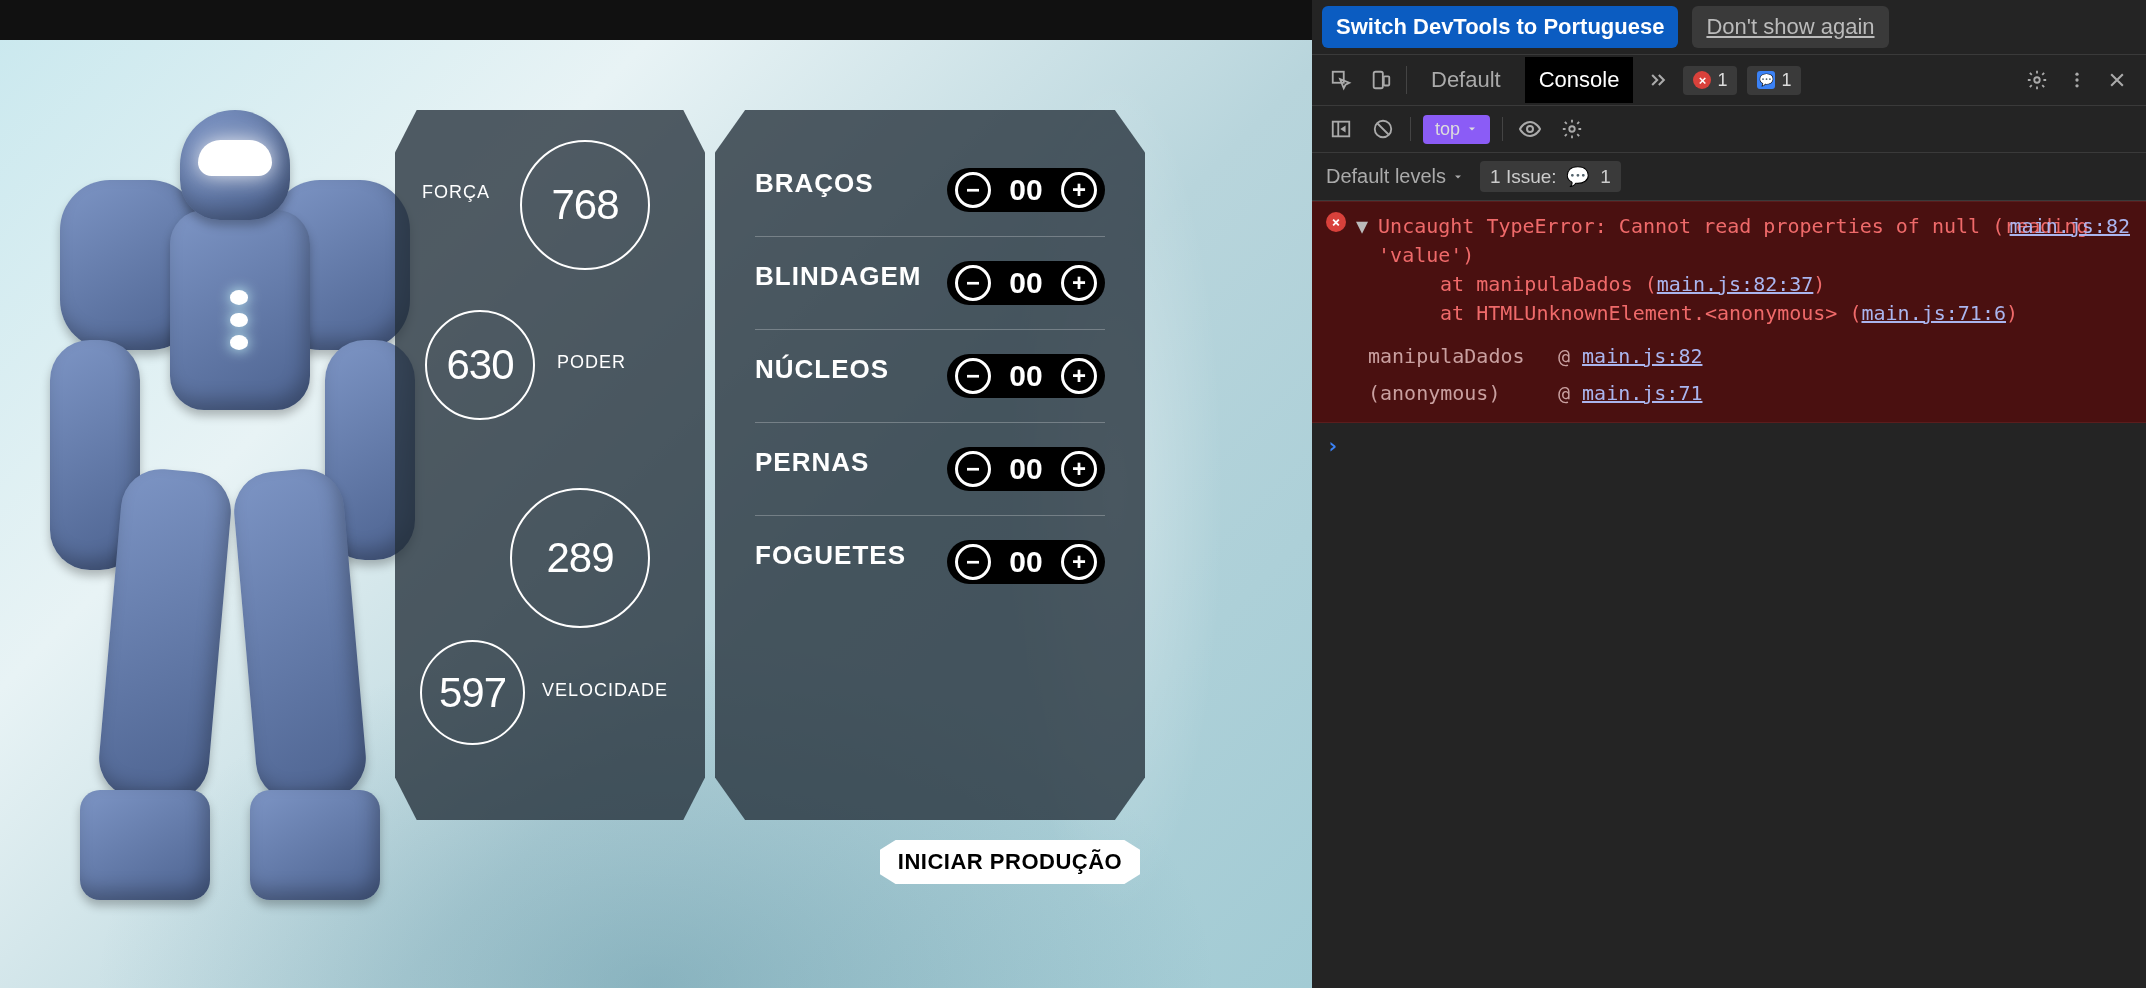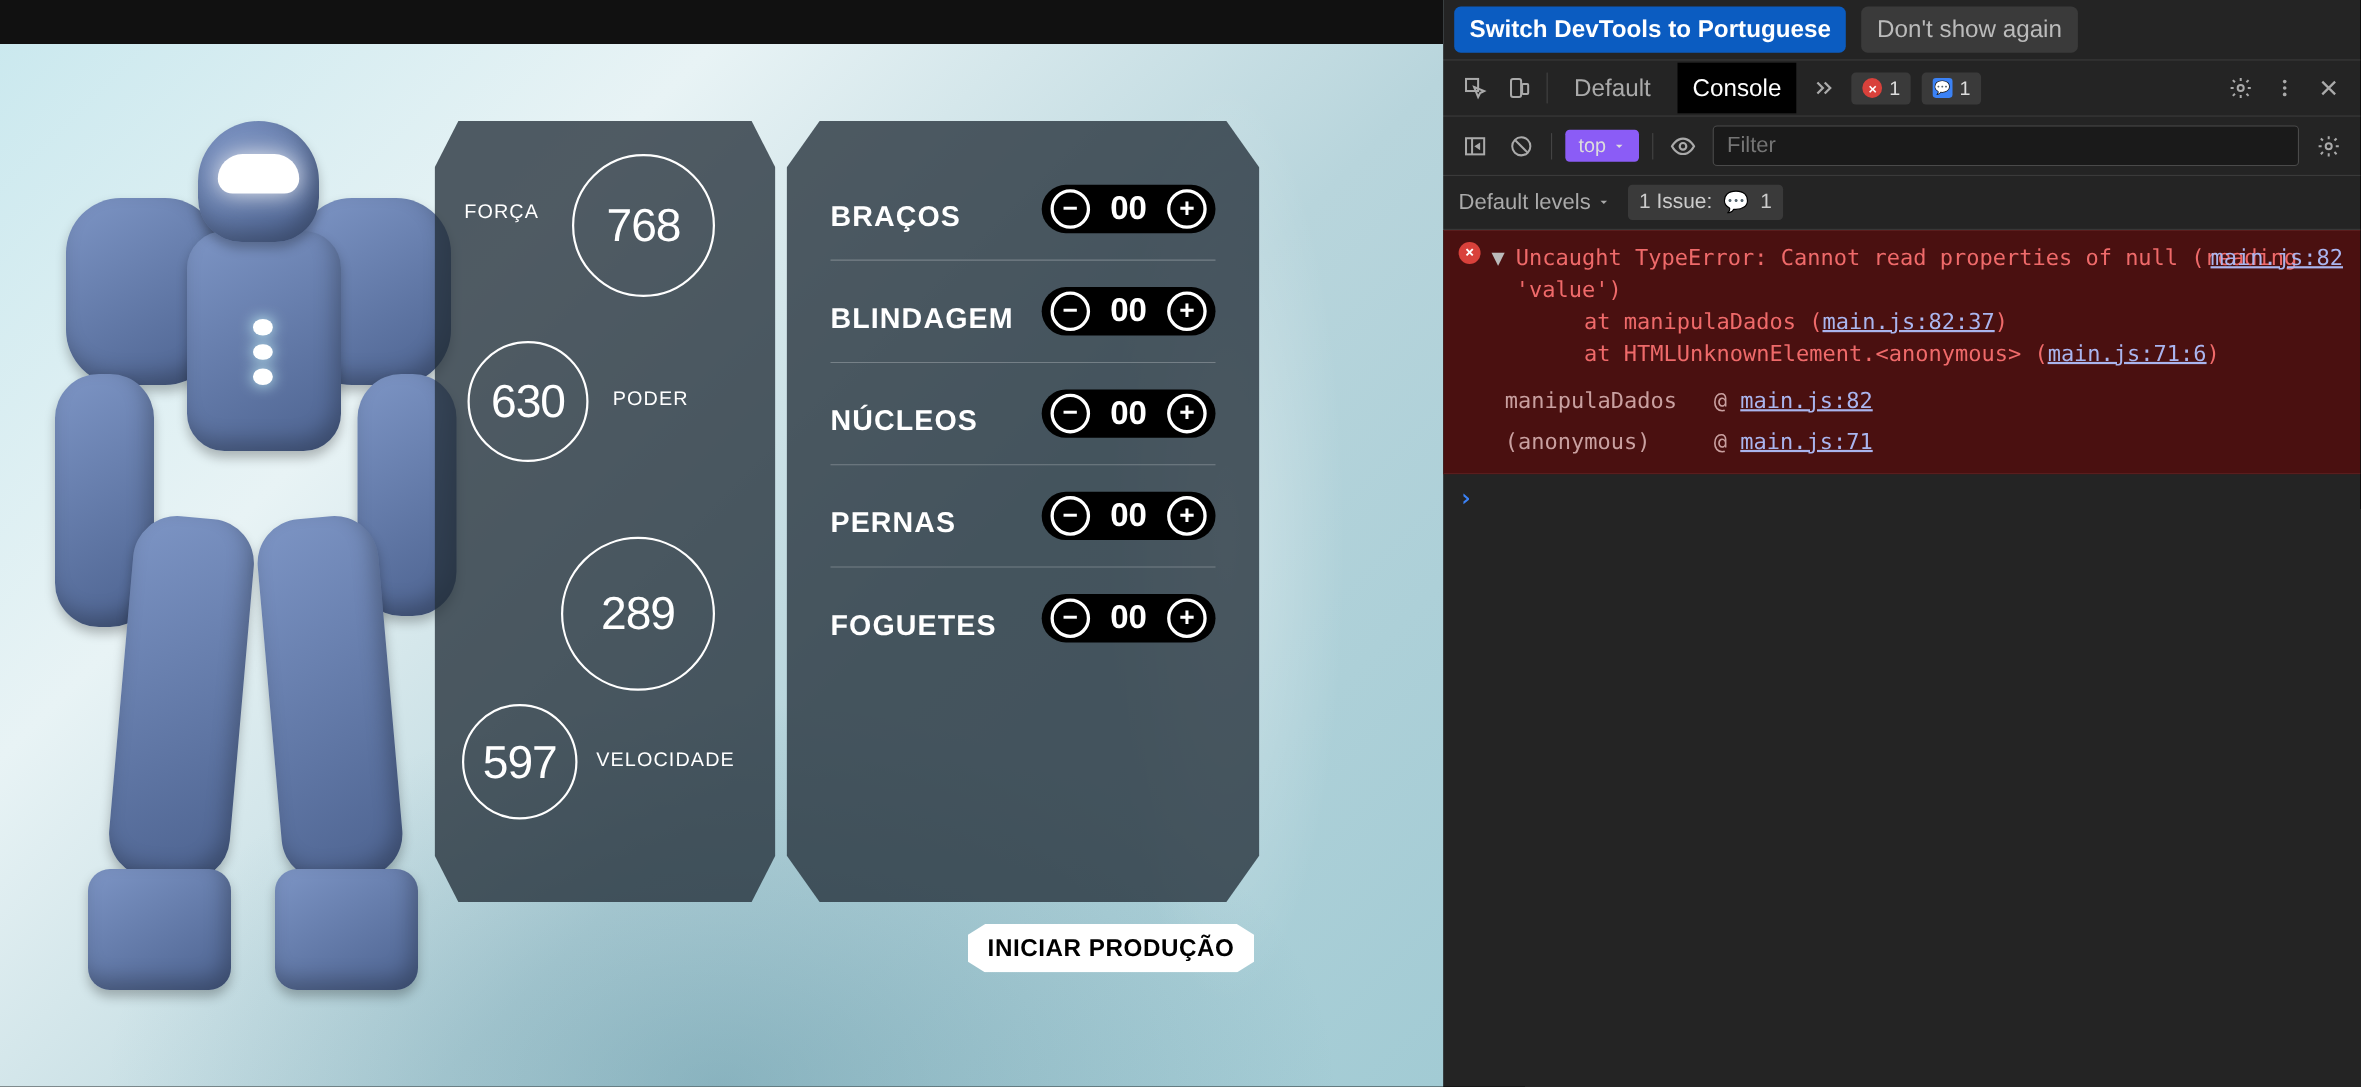--- a/index.html
+++ b/index.html
@@ -111,21 +111,21 @@
 .cs1 .lbl { left: -100px; top: 40px; }
 .cs2 { left: 425px; top: 310px; width: 110px; height: 110px; }
 .cs2 .lbl { left: 130px; top: 40px; }
 .cs3 { left: 510px; top: 488px; width: 140px; height: 140px; }
 .cs4 { left: 420px; top: 640px; width: 105px; height: 105px; }
 .cs4 .lbl { left: 120px; top: 38px; }
 
 
 .part-row {
   display: flex;
-  align-items: flex-end;
+  align-items: flex-start;
   justify-content: space-between;
   padding: 24px 0;
   border-bottom: 1px solid rgba(255,255,255,.25);
 }
 .part-row:last-child { border-bottom: none; }
 .part-label {
   color: #fff;
   font-size: 26px;
   letter-spacing: 1px;
   font-weight: 600;
@@ -200,20 +200,21 @@
   font-weight: 600;
   cursor: pointer;
 }
 .dt-banner .secondary {
   background: #3a3a3a;
   color: #bbb;
   padding: 8px 14px;
   border-radius: 6px;
   font-size: 22px;
   cursor: pointer;
+  text-decoration: underline;
 }
 
 .dt-tabs {
   display: flex;
   align-items: center;
   gap: 10px;
   padding: 0 14px;
   height: 52px;
   border-top: 1px solid #3a3a3a;
   border-bottom: 1px solid #3a3a3a;
@@ -513,21 +514,20 @@
           <path d="M6 9l6 6 6-6z"></path>
         </svg>
     </div>
     <div style="width:1px;height:24px;background:#444"></div>
     <div class="tb-btn">
       <svg width="24" height="24" viewBox="0 0 24 24" fill="none" stroke="currentColor" stroke-width="2">
           <path d="M2 12s3.5-7 10-7 10 7 10 7-3.5 7-10 7S2 12 2 12z"></path>
           <circle cx="12" cy="12" r="3"></circle>
         </svg>
     </div>
-    <input type="text" placeholder="Filter" style="">
     <div class="tb-btn">
       <svg width="22" height="22" viewBox="0 0 24 24" fill="none" stroke="currentColor" stroke-width="2">
           <circle cx="12" cy="12" r="3"></circle>
           <path d="M12 2v3m0 14v3M4.2 4.2l2.1 2.1m11.4 11.4l2.1 2.1M2 12h3m14 0h3M4.2 19.8l2.1-2.1m11.4-11.4l2.1-2.1"></path>
         </svg>
     </div>
   </div>
 
   <div class="dt-filterbar">
     <div class="levels">

